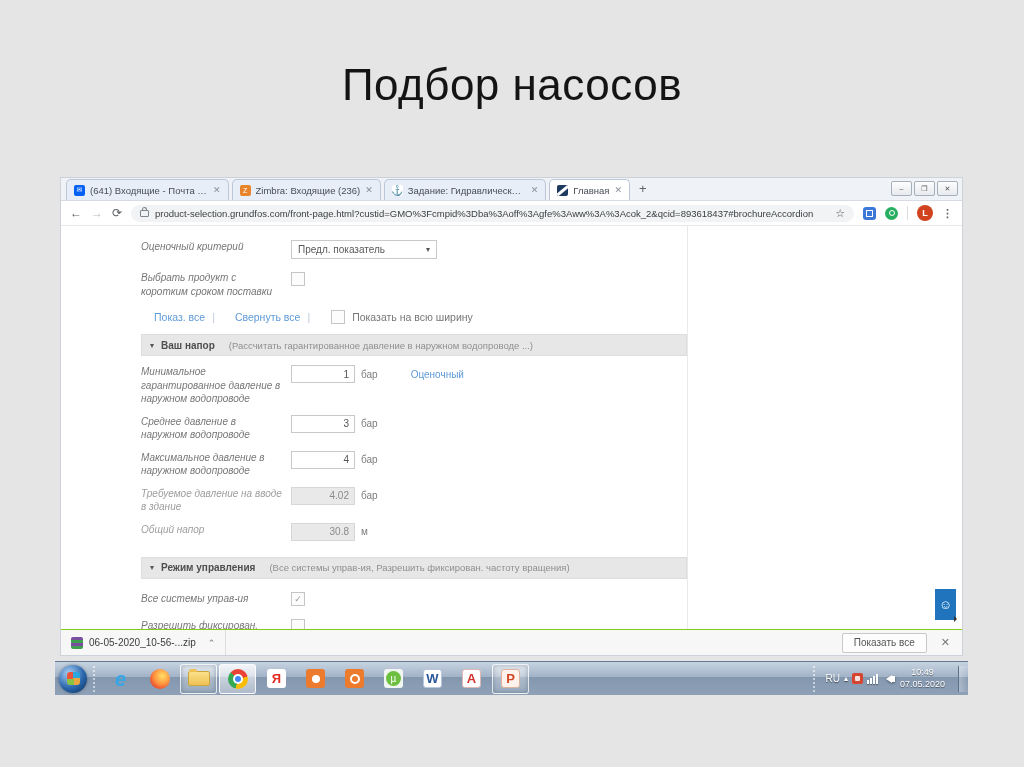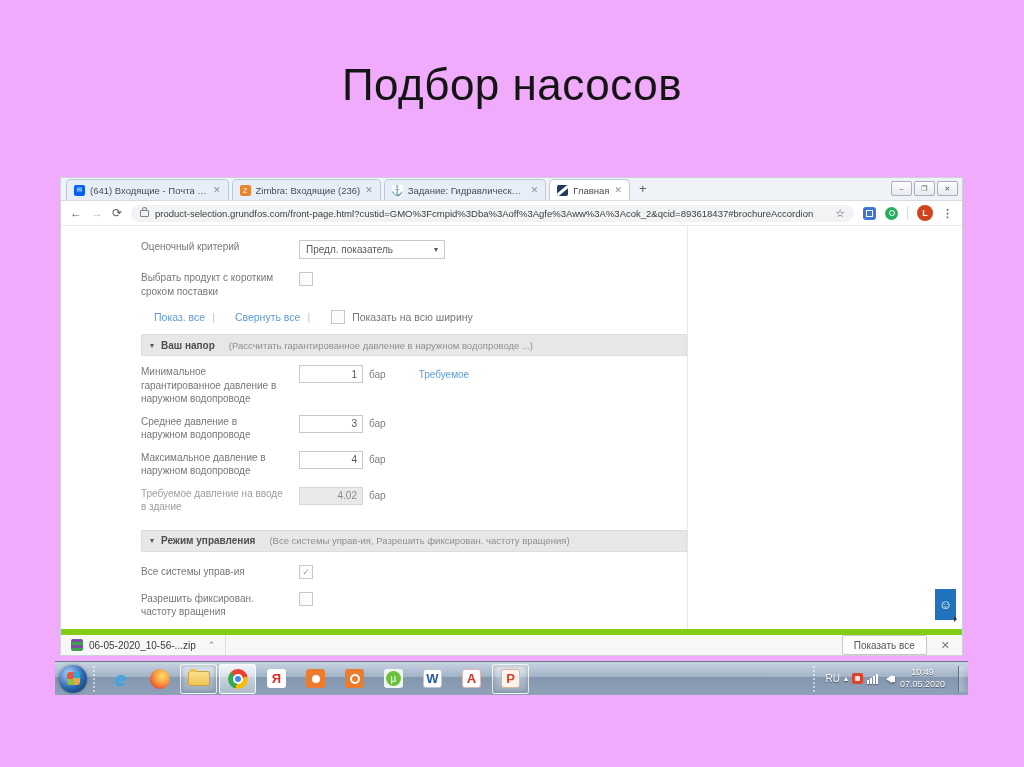--- a/index.html
+++ b/index.html
@@ -1,16 +1,16 @@
 <!DOCTYPE html>
 <html><head>
 <meta charset="utf-8">
 <style>
   html,body{margin:0;padding:0;background:#fff;}
-  .slide{position:relative;width:1024px;height:767px;background:#f0abfc;overflow:hidden;
+  .slide{position:relative;width:1024px;height:767px;background:#e5e5e5;overflow:hidden;
          font-family:"Liberation Sans",sans-serif;}
   .slide-title{position:absolute;top:60px;left:0;right:0;text-align:center;
                font-size:44px;color:#141414;letter-spacing:0.5px;}
 
   
   .bwindow{position:absolute;left:60px;top:177px;width:903px;height:479px;background:#fff;
            border:1px solid #cdd2d9;box-sizing:border-box;}
   
   .tabstrip{position:relative;height:23px;background:#eff2f6;border-bottom:1px solid #d7dce3;
             display:flex;align-items:flex-end;padding-left:5px;box-sizing:border-box;}
@@ -55,21 +55,21 @@
   .tool-sep{width:1px;height:14px;background:#dadce0;}
   .avatar{width:16px;height:16px;border-radius:50%;background:#d1431f;color:#fff;font-size:9px;
           font-weight:bold;display:flex;align-items:center;justify-content:center;}
   .kebab{color:#5f6368;font-size:11px;font-weight:bold;}
 
   
   .content{position:relative;height:404px;background:#fff;overflow:hidden;}
   .vline{position:absolute;left:626px;top:0;bottom:0;width:1px;background:#e9e9e9;}
   .form{position:absolute;left:80px;top:8px;width:546px;font-size:10px;color:#777;}
   .row{display:flex;align-items:flex-start;}
-  .lblcol{width:142px;margin-right:16px;line-height:1.35;color:#777;}
+  .lblcol{width:142px;margin-right:8px;line-height:1.35;color:#777;font-style:italic;}
   .lblcol.dim{color:#9d9d9d;}
   .ctlcol{display:flex;align-items:center;gap:6px;}
   .select{width:146px;height:19px;border:1px solid #c9c9c9;background:#fff;display:flex;
           align-items:center;justify-content:space-between;padding:0 6px;box-sizing:border-box;
           color:#5a5a5a;}
   .caret{font-size:8px;color:#555;}
   .cb{width:12px;height:12px;border:1px solid #c6c6c6;background:#fcfcfc;display:inline-flex;
       align-items:center;justify-content:center;font-size:9px;color:#9a9a9a;flex:0 0 auto;}
   .links-row{display:flex;align-items:center;gap:7px;margin-top:12px;font-size:10.5px;}
   .link{color:#5e9ad6;text-decoration:none;cursor:pointer;padding-left:13px;}
@@ -87,21 +87,21 @@
   .fin.dis{background:#e9e9e9;border-color:#d7d7d7;color:#8b8b8b;}
   .funit{color:#7d7d7d;}
   .opt-row{margin-top:13px;display:flex;align-items:flex-start;}
   .feedback{position:absolute;right:6px;top:363px;width:21px;height:31px;background:#1f74bd;
             display:flex;align-items:center;justify-content:center;color:#fff;font-size:13px;}
   .feedback::after{content:"";position:absolute;right:-4px;bottom:-2px;border:3px solid transparent;
             border-left-color:#333;}
 
   
   .dlbar{position:absolute;left:0;right:0;bottom:0;height:26px;background:#f7f7f8;
-         border-top:6px solid #84cc16;display:flex;align-items:center;box-sizing:border-box;}
+         border-top:1px solid #84cc16;display:flex;align-items:center;box-sizing:border-box;}
   .dlchip{display:flex;align-items:center;gap:6px;padding:0 10px;height:100%;
           border-right:1px solid #ddd;}
   .rar-ic{width:12px;height:12px;border-radius:2px;
           background:linear-gradient(180deg,#7a4ea0 0 25%,#3f9e4f 25% 50%,#7a4ea0 50% 75%,#3f9e4f 75%);}
   .dlname{font-size:10px;color:#3b3b3b;}
   .dlchev{font-size:9px;color:#777;margin-left:6px;}
   .dlright{margin-left:auto;display:flex;align-items:center;gap:14px;padding-right:12px;}
   .showall-btn{height:18px;border:1px solid #c8c8c8;border-radius:2px;background:#fdfdfd;
                font-size:10px;color:#555;display:flex;align-items:center;padding:0 11px;}
   .dlclose{color:#777;font-size:11px;}
@@ -258,21 +258,21 @@
           <span class="sect-arrow">▾</span>
           <span class="sect-title">Ваш напор</span>
           <span class="sect-hint">(Рассчитать гарантированное давление в наружном водопроводе ...)</span>
         </div>
 
         <div class="row frow">
           <div class="lblcol">Минимальное гарантированное давление в наружном водопроводе</div>
           <div class="ctlcol">
             <input class="fin" value="1" style="">
             <span class="funit">бар</span>
-            <a class="link" style="margin-left:14px;">Требуемое</a>
+            <a class="link" style="margin-left:14px;">Оценочный</a>
           </div>
         </div>
 
         <div class="row frow">
           <div class="lblcol">Среднее давление в наружном водопроводе</div>
           <div class="ctlcol">
             <input class="fin" value="3" style="">
             <span class="funit">бар</span>
           </div>
         </div>
@@ -286,20 +286,27 @@
         </div>
 
         <div class="row frow">
           <div class="lblcol dim">Требуемое давление на вводе в здание</div>
           <div class="ctlcol">
             <input class="fin dis" disabled="" value="4.02" style="">
             <span class="funit">бар</span>
           </div>
         </div>
 
+        <div class="row frow">
+          <div class="lblcol dim">Общий напор</div>
+          <div class="ctlcol">
+            <input class="fin dis" disabled="" value="30.8" style="">
+            <span class="funit">м</span>
+          </div>
+        </div>
 
         <div class="sect" style="margin-top:16px;">
           <span class="sect-arrow">▾</span>
           <span class="sect-title">Режим управления</span>
           <span class="sect-hint">(Все системы управ-ия, Разрешить фиксирован. частоту вращения)</span>
         </div>
 
         <div class="opt-row">
           <div class="lblcol">Все системы управ-ия</div>
           <span class="cb">✓</span>

